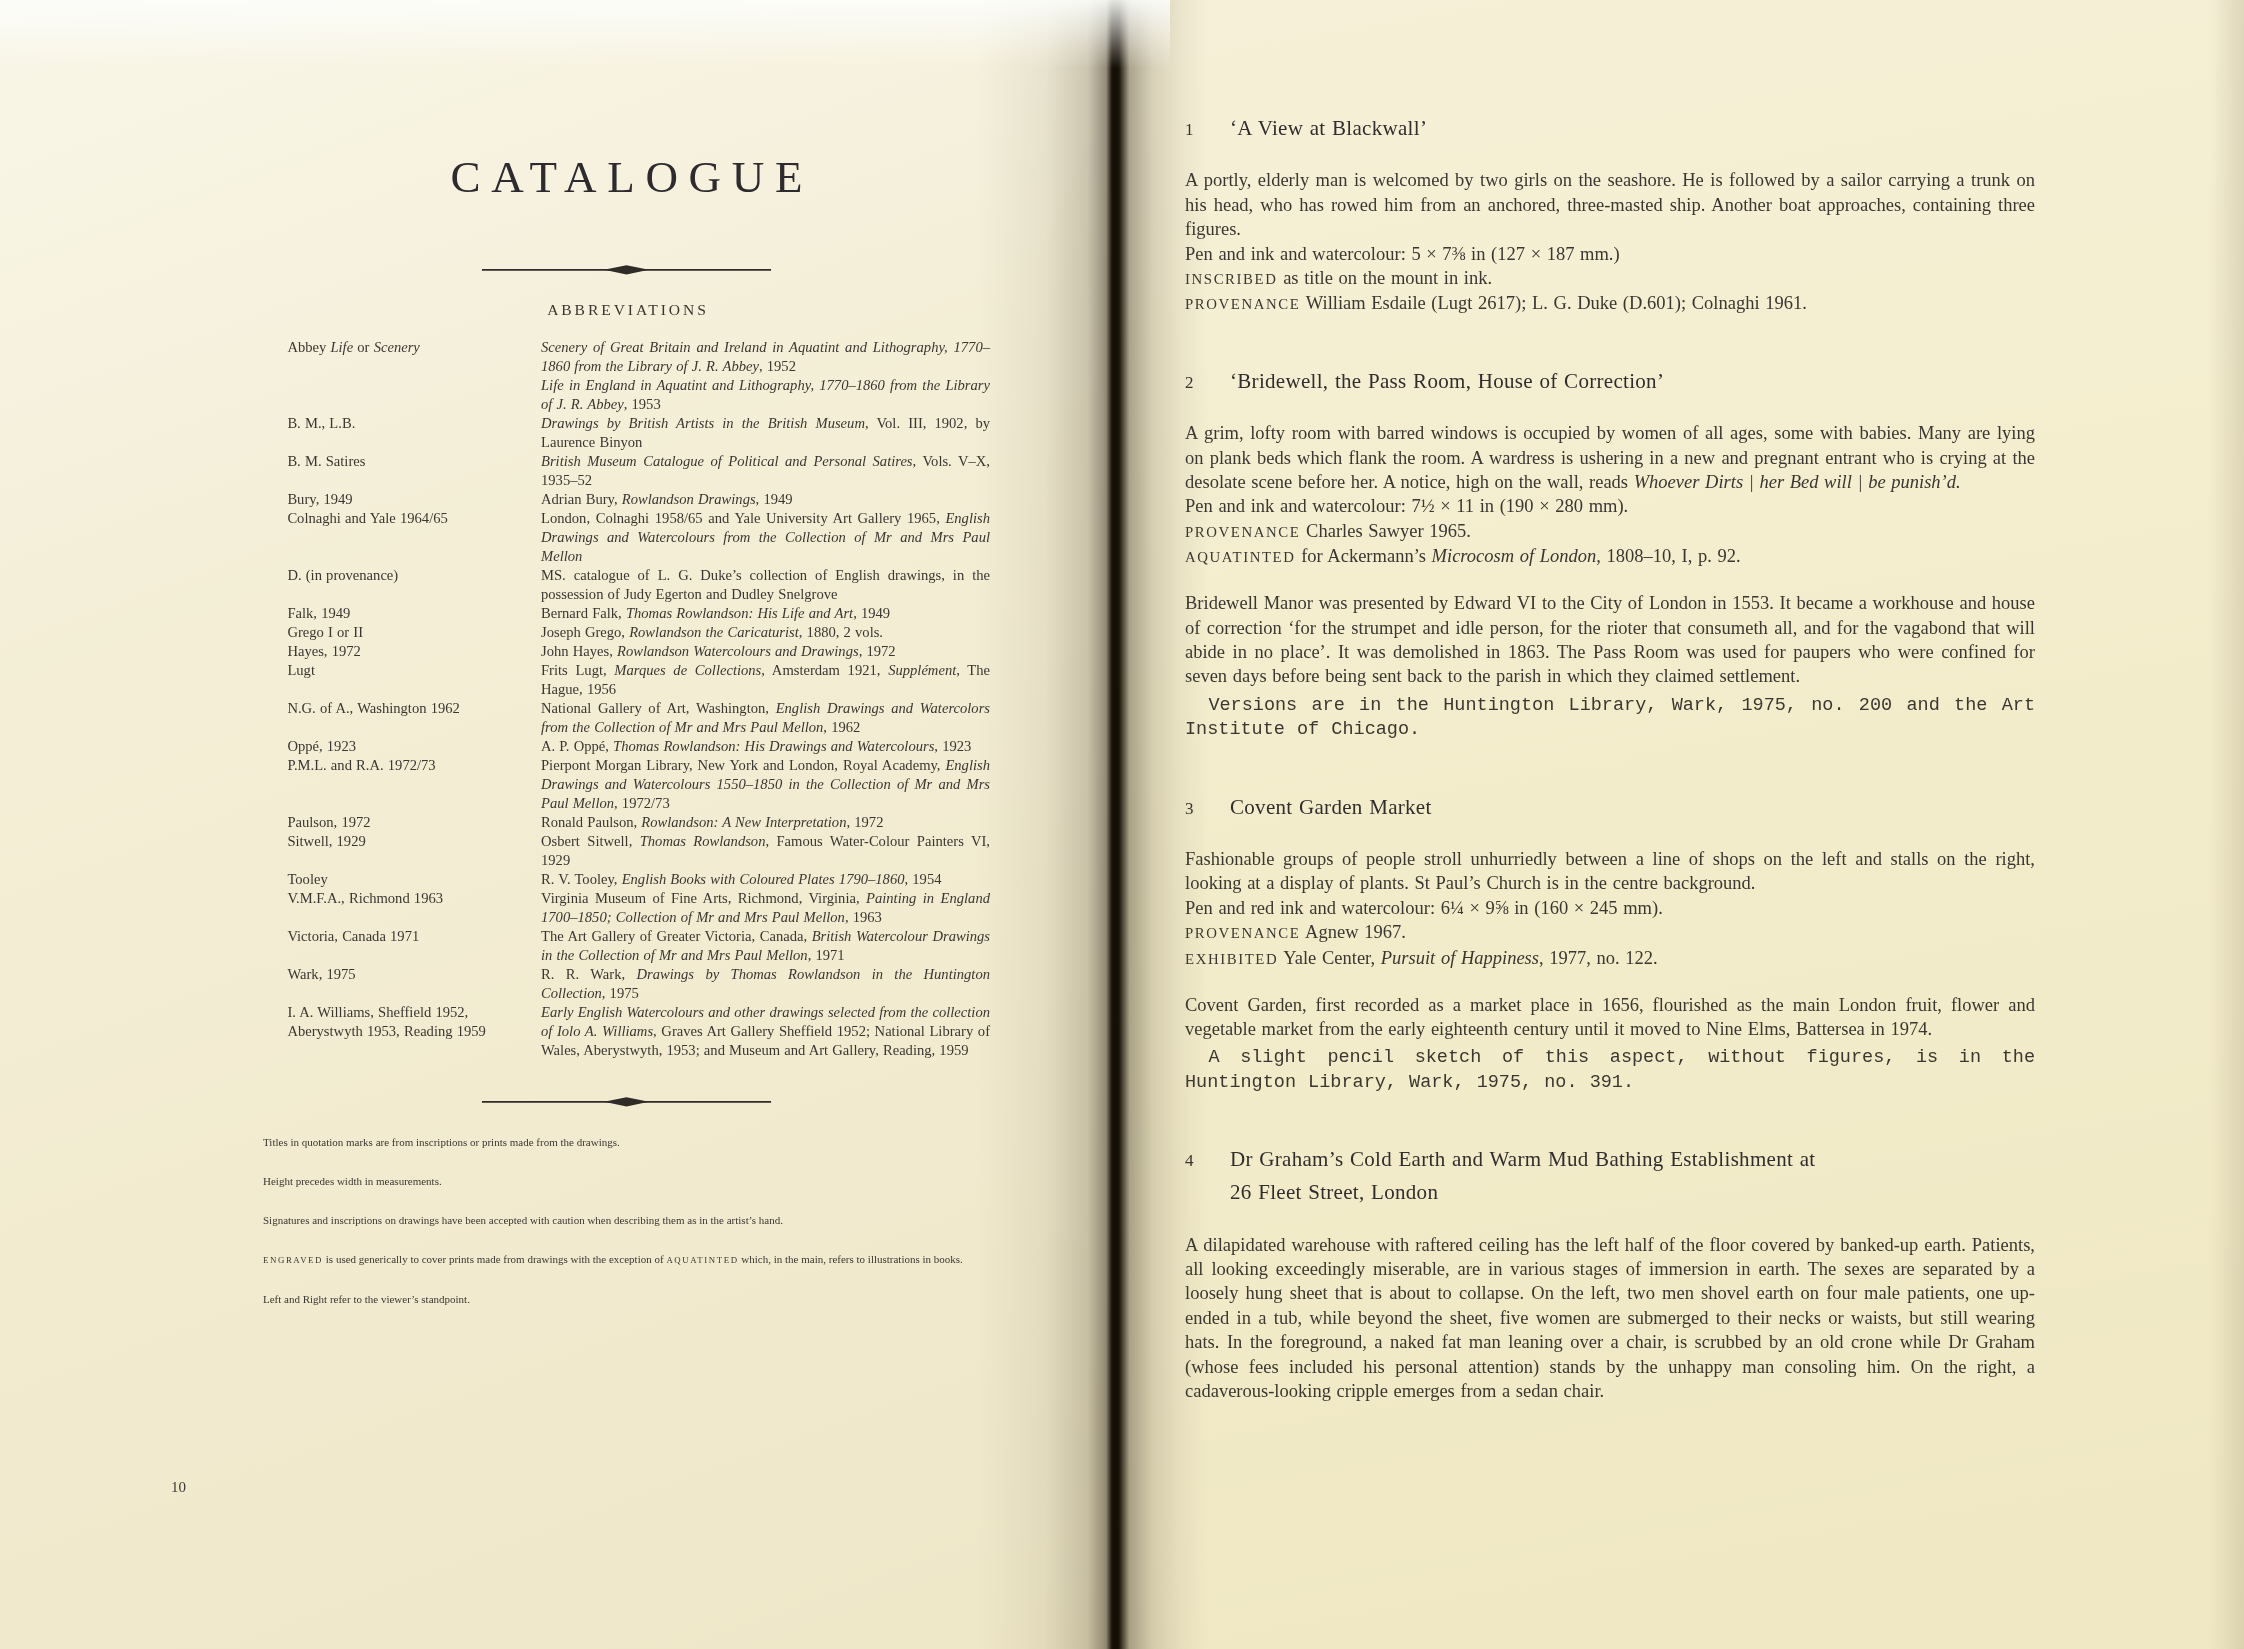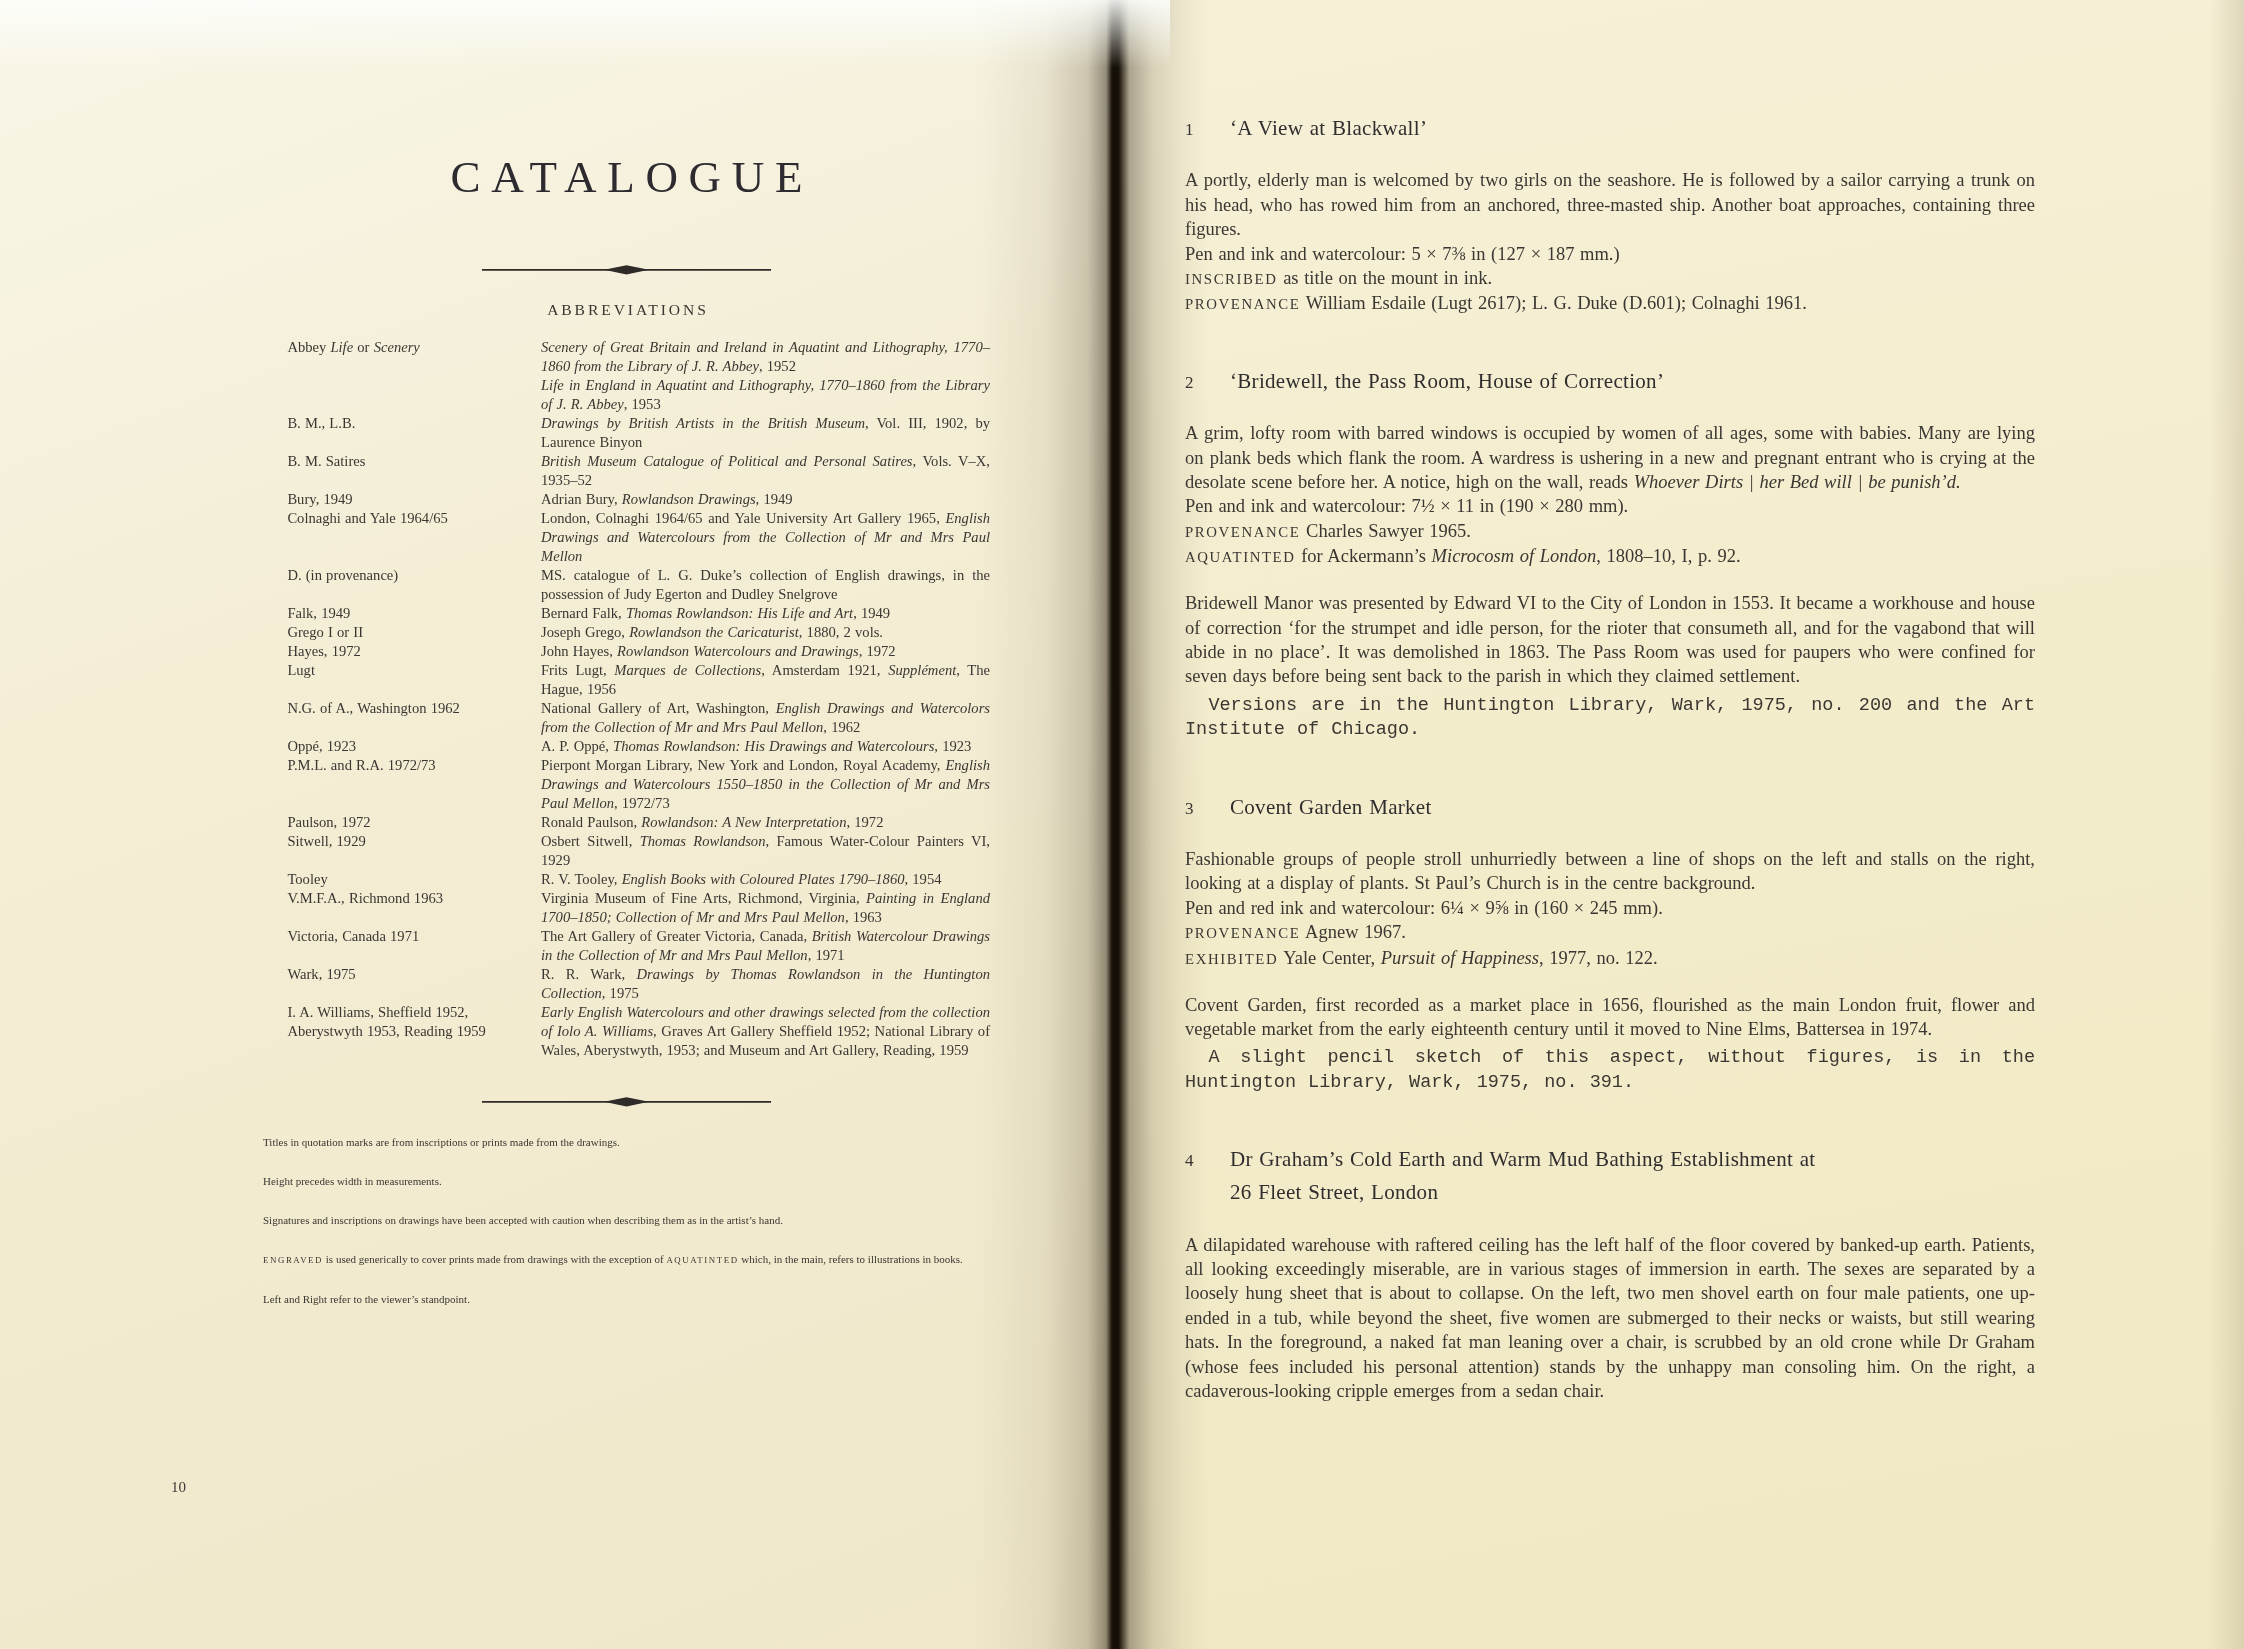--- a/index.html
+++ b/index.html
@@ -88,21 +88,21 @@
           </div>
           <div class="abbrev-row">
             <div class="abbrev-label"><span>Bury, 1949</span></div>
             <div class="abbrev-descs">
               <div class="abbrev-desc"><span>Adrian Bury, </span><span class="it">Rowlandson Drawings</span><span>, 1949</span></div>
             </div>
           </div>
           <div class="abbrev-row">
             <div class="abbrev-label"><span>Colnaghi and Yale 1964/65</span></div>
             <div class="abbrev-descs">
-              <div class="abbrev-desc"><span>London, Colnaghi 1964/65 and Yale University Art Gallery 1965, </span><span class="it">English Drawings and Watercolours from the Collection of Mr and Mrs Paul Mellon</span></div>
+              <div class="abbrev-desc"><span>London, Colnaghi 1958/65 and Yale University Art Gallery 1965, </span><span class="it">English Drawings and Watercolours from the Collection of Mr and Mrs Paul Mellon</span></div>
             </div>
           </div>
           <div class="abbrev-row">
             <div class="abbrev-label"><span>D. (in provenance)</span></div>
             <div class="abbrev-descs">
               <div class="abbrev-desc"><span>MS. catalogue of L. G. Duke’s collection of English drawings, in the possession of Judy Egerton and Dudley Snelgrove</span></div>
             </div>
           </div>
           <div class="abbrev-row">
             <div class="abbrev-label"><span>Falk, 1949</span></div>

